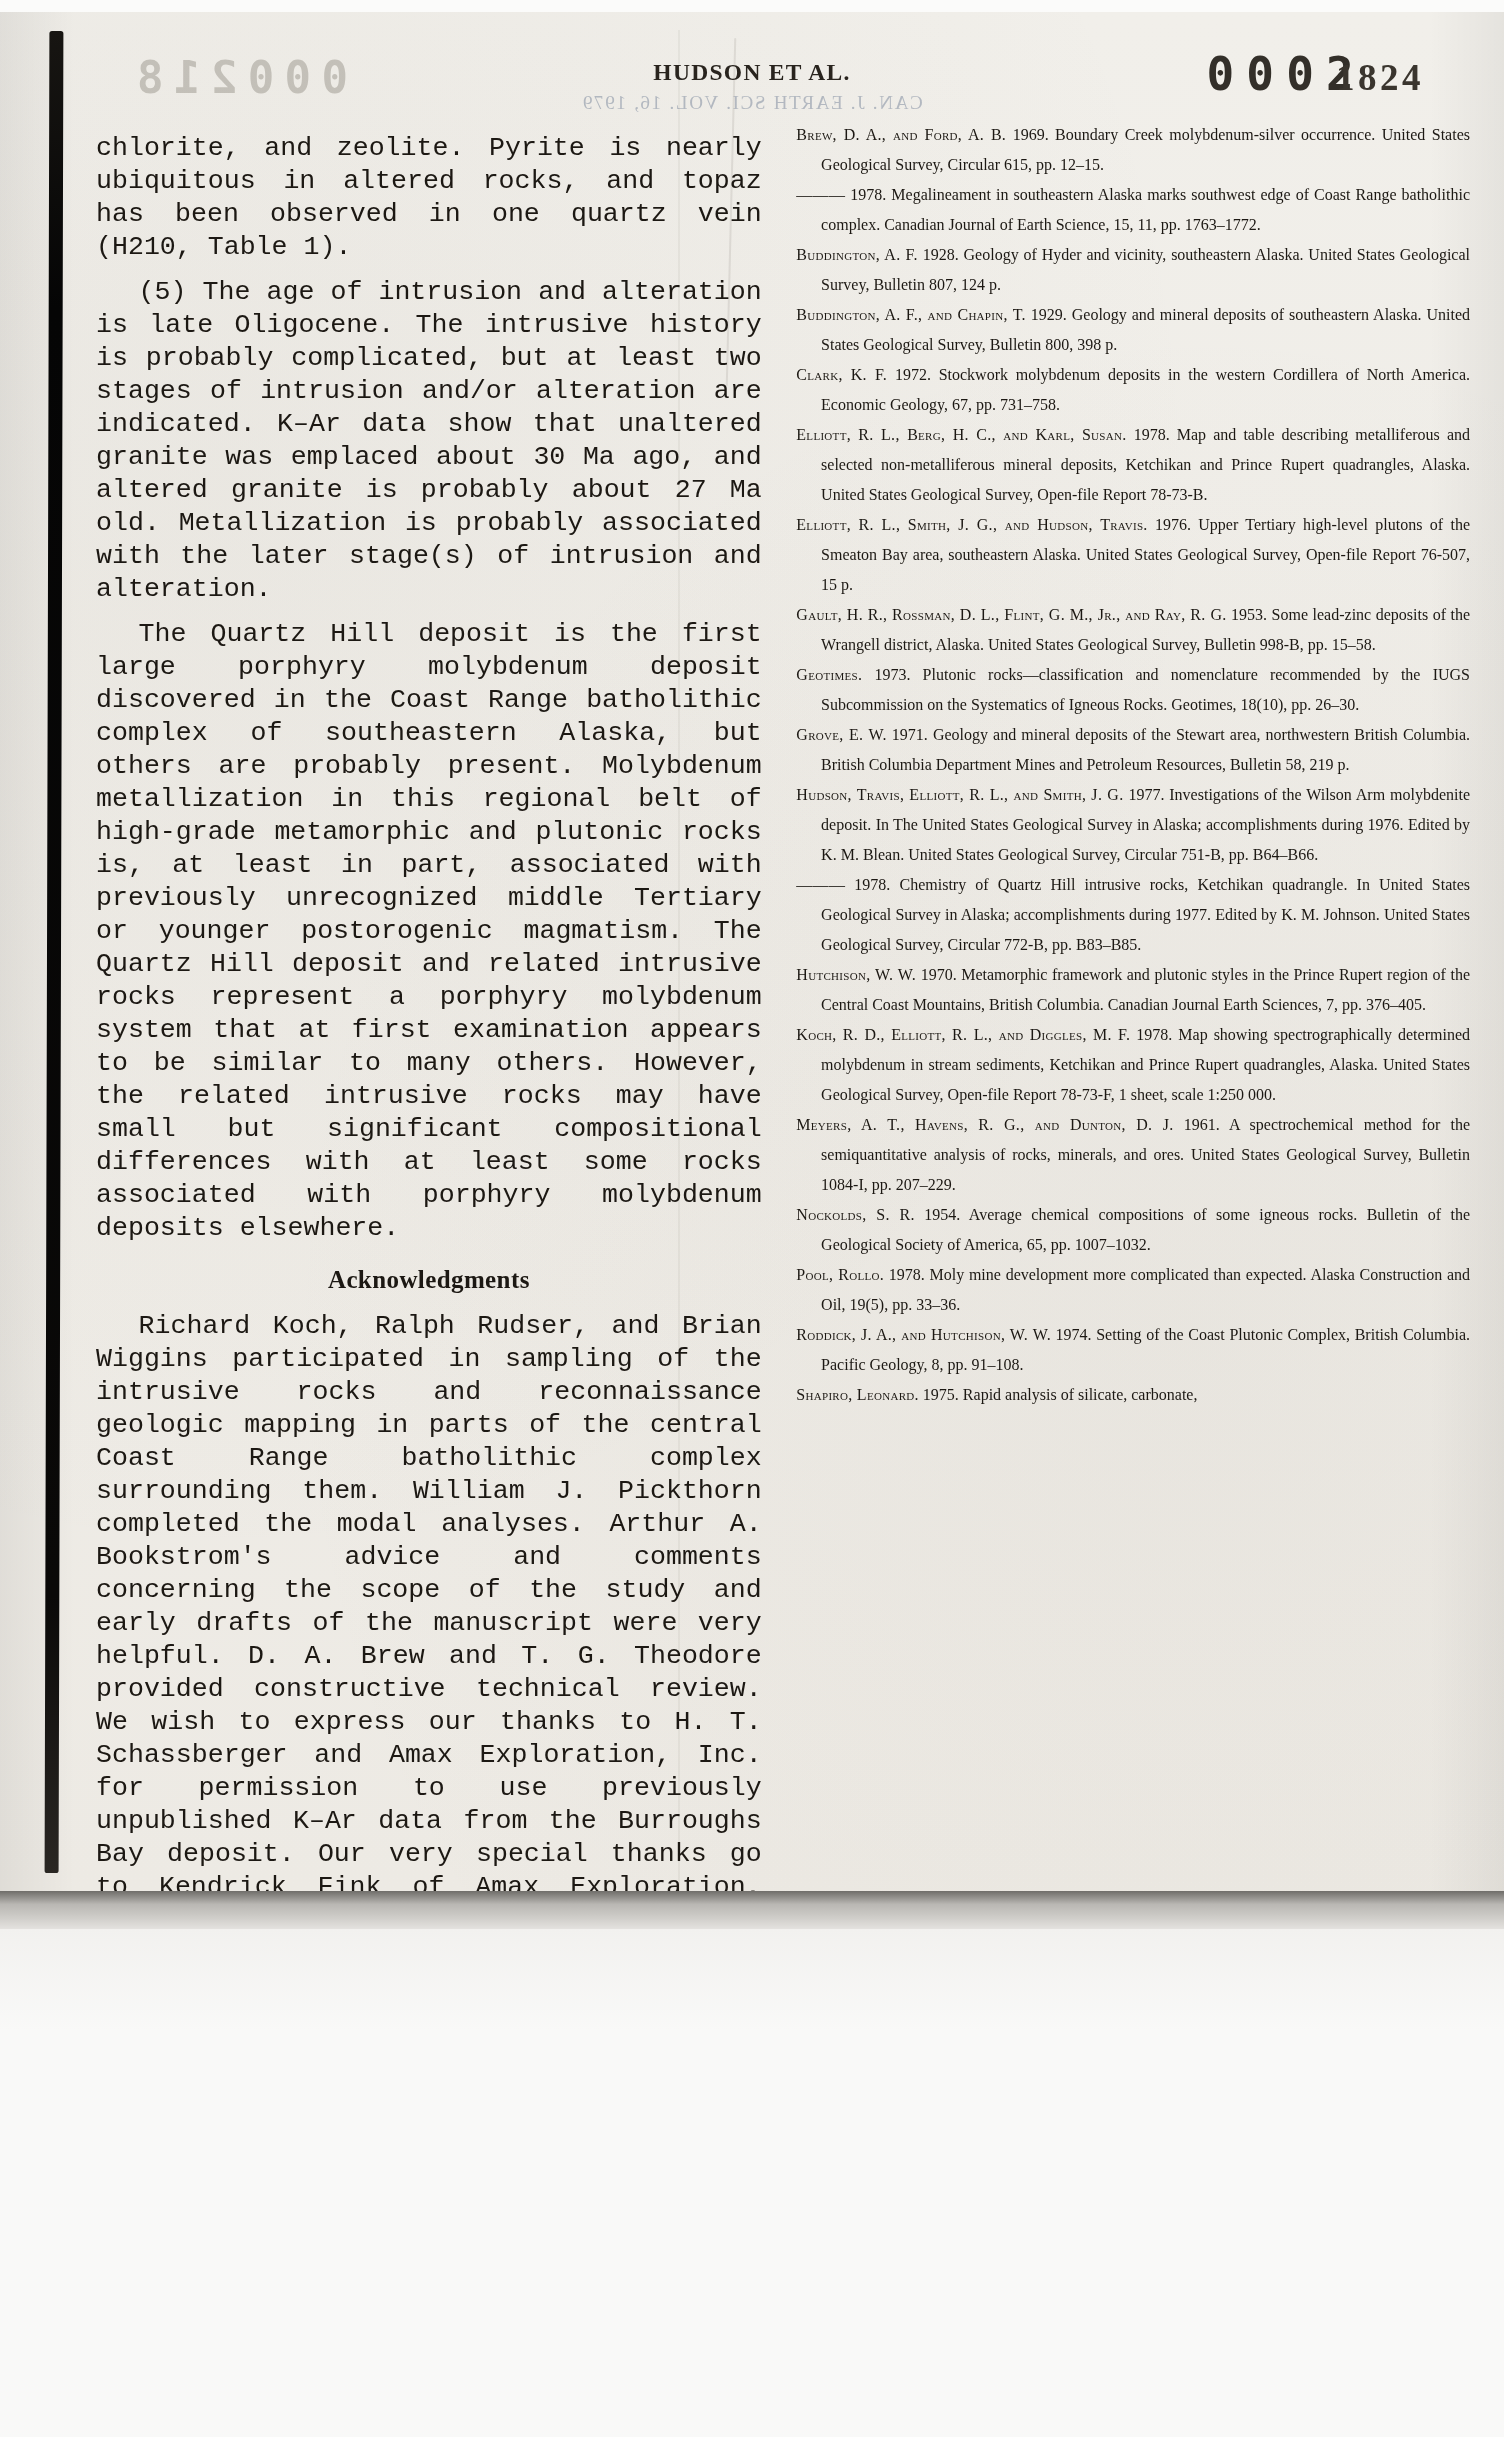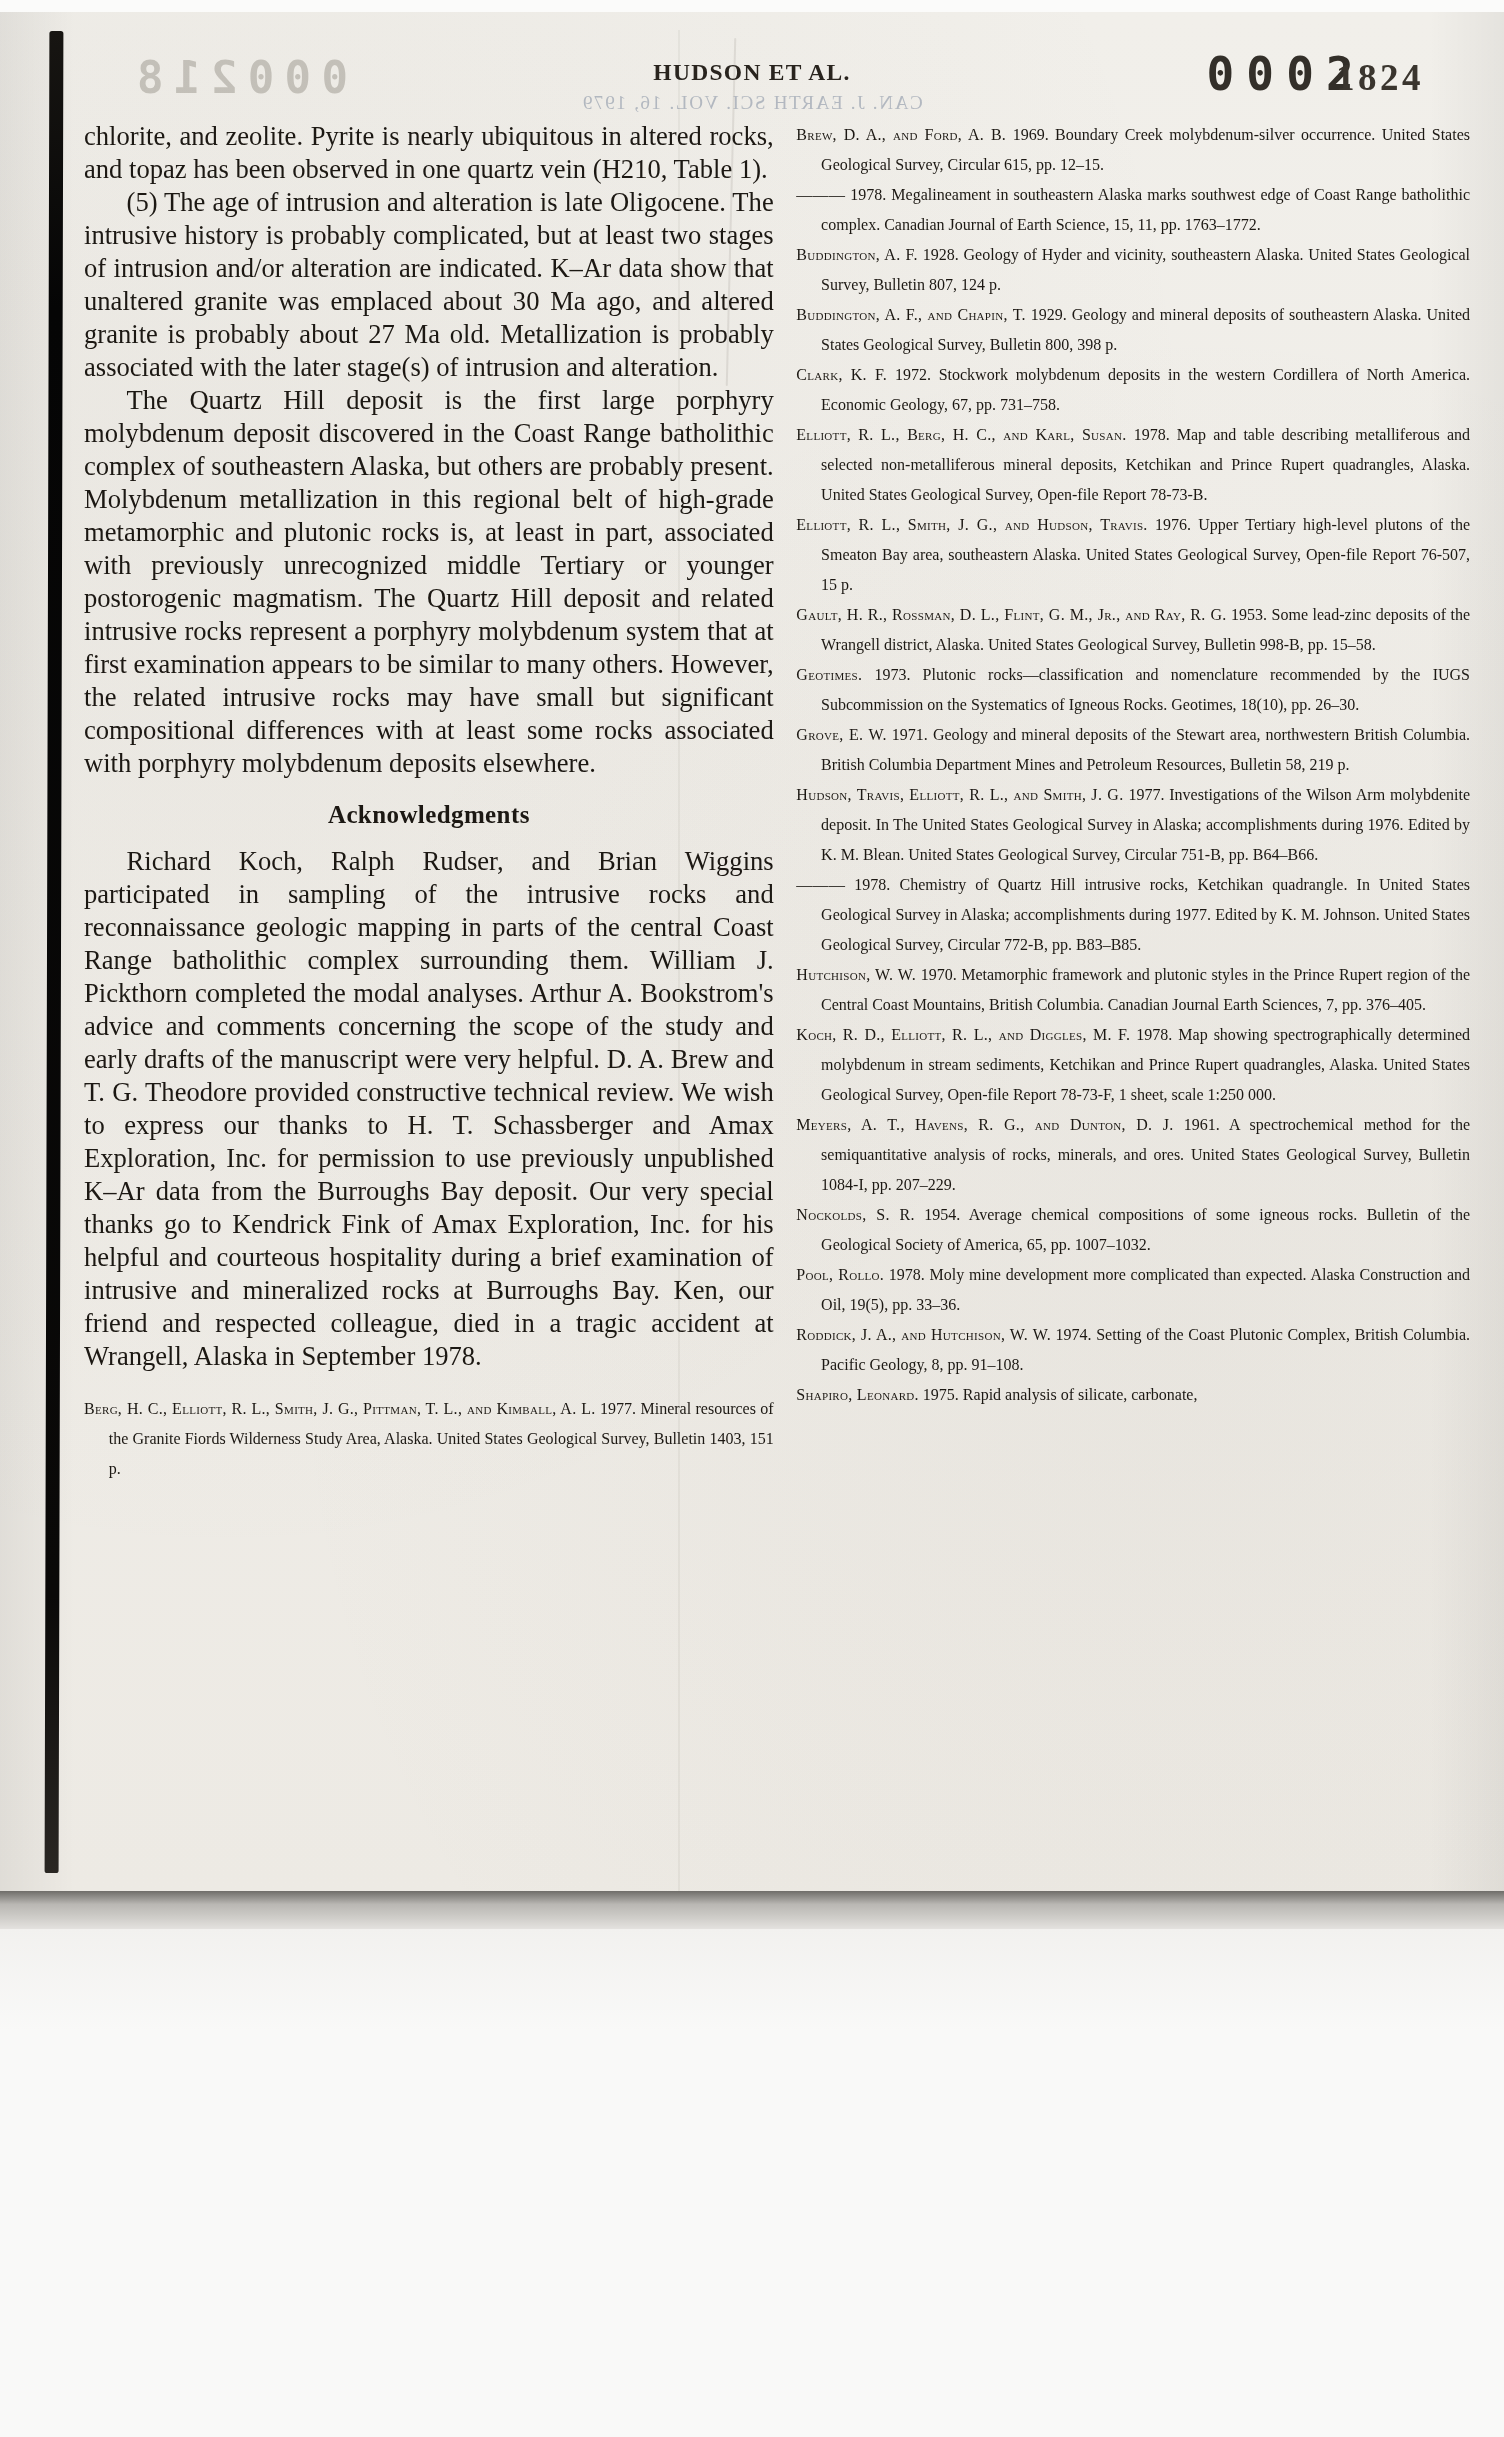--- a/index.html
+++ b/index.html
@@ -78,21 +78,21 @@
   }
 
   
   .columns {
     position: absolute; left: 84px; top: 108px; width: 1386px;
     display: flex; gap: 22.6px;
   }
   .col-left  { width: 690px; font-size: 26.6px; line-height: 33px; text-align: justify; }
   .col-right { width: 674px; }
 
-  p.body-para { margin: 0; }
+  p.body-para { margin: 12px; font-family: Liberation Mono, monospace; }
   p.indent { text-indent: 1.6em; }
 
   .ack-heading {
     text-align: center; font-weight: bold; font-size: 25px;
     margin: 17.4px 0 14px 0; letter-spacing: 0.4px;
   }
 
   .ref-block { margin-top: 21px; }
   p.ref {
     margin: 0; font-size: 16px; line-height: 30px; text-align: justify;

